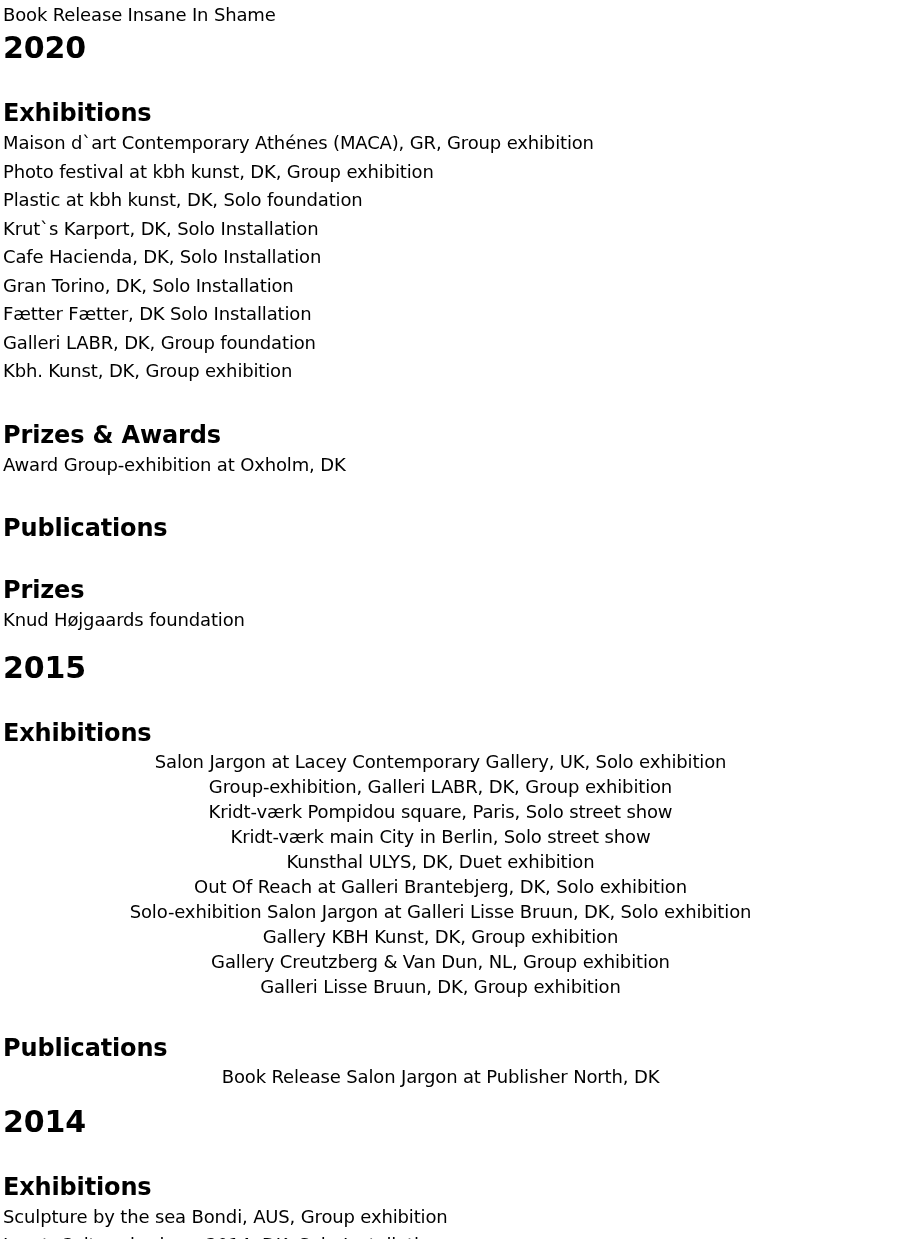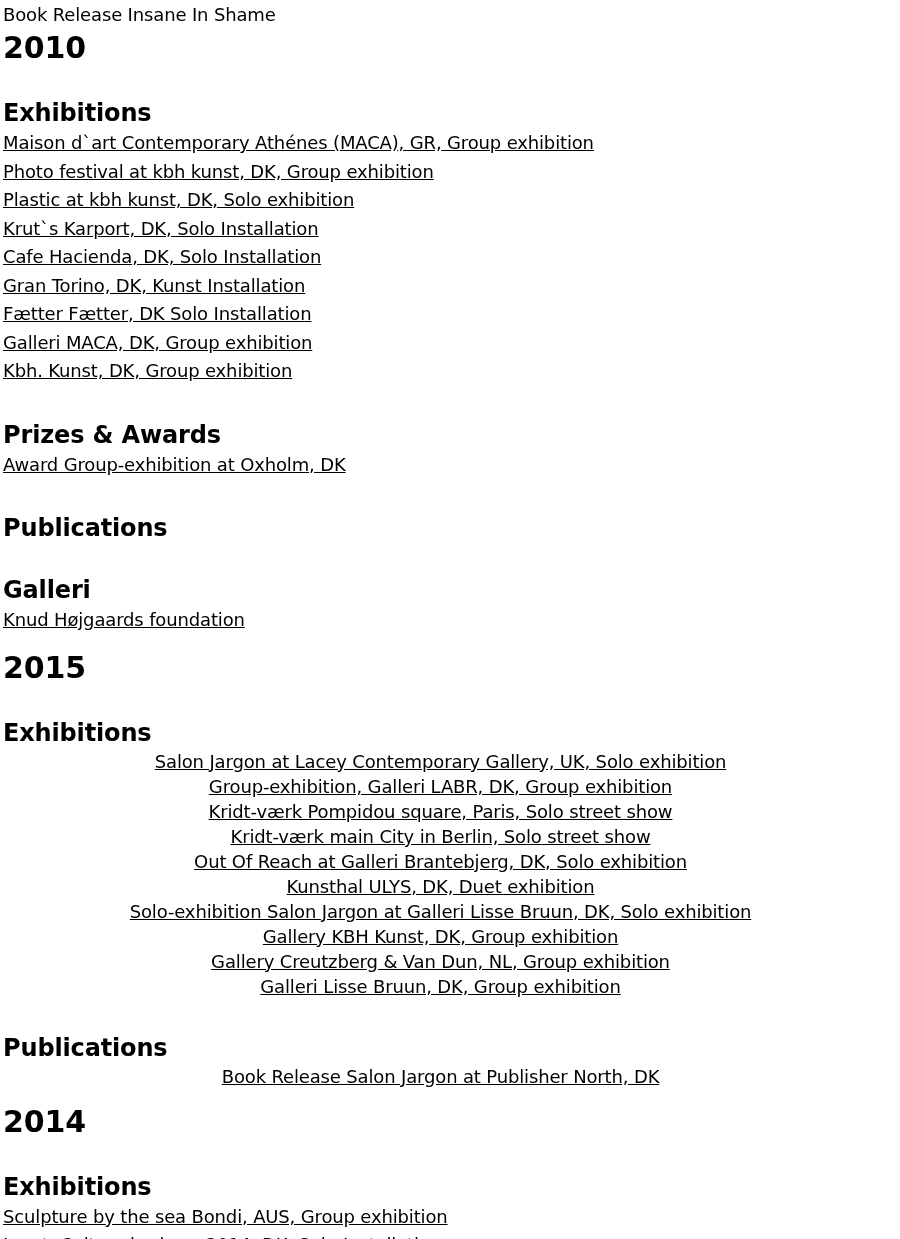--- a/index.html
+++ b/index.html
@@ -33,74 +33,73 @@
   .group-heading {
     font-size: 24px;
     line-height: 25px;
     font-weight: bold;
     margin: 37px 0 0 0;
   }
   .items {
     margin-top: 3px;
     font-size: 18px;
     line-height: 28.5px;
-    text-decoration: underline;
   }
   
   #sections .section:nth-of-type(2) .items {
     line-height: 25px;
     text-align: center;
   }
   #sections .section:nth-of-type(3) .items {
     line-height: 28px;
   }
   .item {
     white-space: nowrap;
   }
 </style>
 </head>
 <body>
 
 <div class="doc">
   <div class="intro">Book Release Insane In Shame</div>
   <div id="sections">
       <section class="section">
-        <h2 class="year">2010</h2>
+        <h2 class="year">2020</h2>
         <h3 class="group-heading">Exhibitions</h3>
         <div class="items">
           <div class="item">Maison d`art Contemporary Athénes (MACA), GR, Group exhibition</div>
           <div class="item">Photo festival at kbh kunst, DK, Group exhibition</div>
-          <div class="item">Plastic at kbh kunst, DK, Solo exhibition</div>
+          <div class="item">Plastic at kbh kunst, DK, Solo foundation</div>
           <div class="item">Krut`s Karport, DK, Solo Installation</div>
           <div class="item">Cafe Hacienda, DK, Solo Installation</div>
-          <div class="item">Gran Torino, DK, Kunst Installation</div>
+          <div class="item">Gran Torino, DK, Solo Installation</div>
           <div class="item">Fætter Fætter, DK Solo Installation</div>
-          <div class="item">Galleri MACA, DK, Group exhibition</div>
+          <div class="item">Galleri LABR, DK, Group foundation</div>
           <div class="item">Kbh. Kunst, DK, Group exhibition</div>
         </div>
         <h3 class="group-heading">Prizes &amp; Awards</h3>
         <div class="items">
           <div class="item">Award Group-exhibition at Oxholm, DK</div>
         </div>
         <h3 class="group-heading">Publications</h3>
-        <h3 class="group-heading">Galleri</h3>
+        <h3 class="group-heading">Prizes</h3>
         <div class="items">
           <div class="item">Knud Højgaards foundation</div>
         </div>
       </section>
       <section class="section">
         <h2 class="year">2015</h2>
         <h3 class="group-heading">Exhibitions</h3>
         <div class="items">
           <div class="item">Salon Jargon at Lacey Contemporary Gallery, UK, Solo exhibition</div>
           <div class="item">Group-exhibition, Galleri LABR, DK, Group exhibition</div>
           <div class="item">Kridt-værk Pompidou square, Paris, Solo street show</div>
           <div class="item">Kridt-værk main City in Berlin, Solo street show</div>
+          <div class="item">Kunsthal ULYS, DK, Duet exhibition</div>
           <div class="item">Out Of Reach at Galleri Brantebjerg, DK, Solo exhibition</div>
-          <div class="item">Kunsthal ULYS, DK, Duet exhibition</div>
           <div class="item">Solo-exhibition Salon Jargon at Galleri Lisse Bruun, DK, Solo exhibition</div>
           <div class="item">Gallery KBH Kunst, DK, Group exhibition</div>
           <div class="item">Gallery Creutzberg &amp; Van Dun, NL, Group exhibition</div>
           <div class="item">Galleri Lisse Bruun, DK, Group exhibition</div>
         </div>
         <h3 class="group-heading">Publications</h3>
         <div class="items">
           <div class="item">Book Release Salon Jargon at Publisher North, DK</div>
         </div>
       </section>

